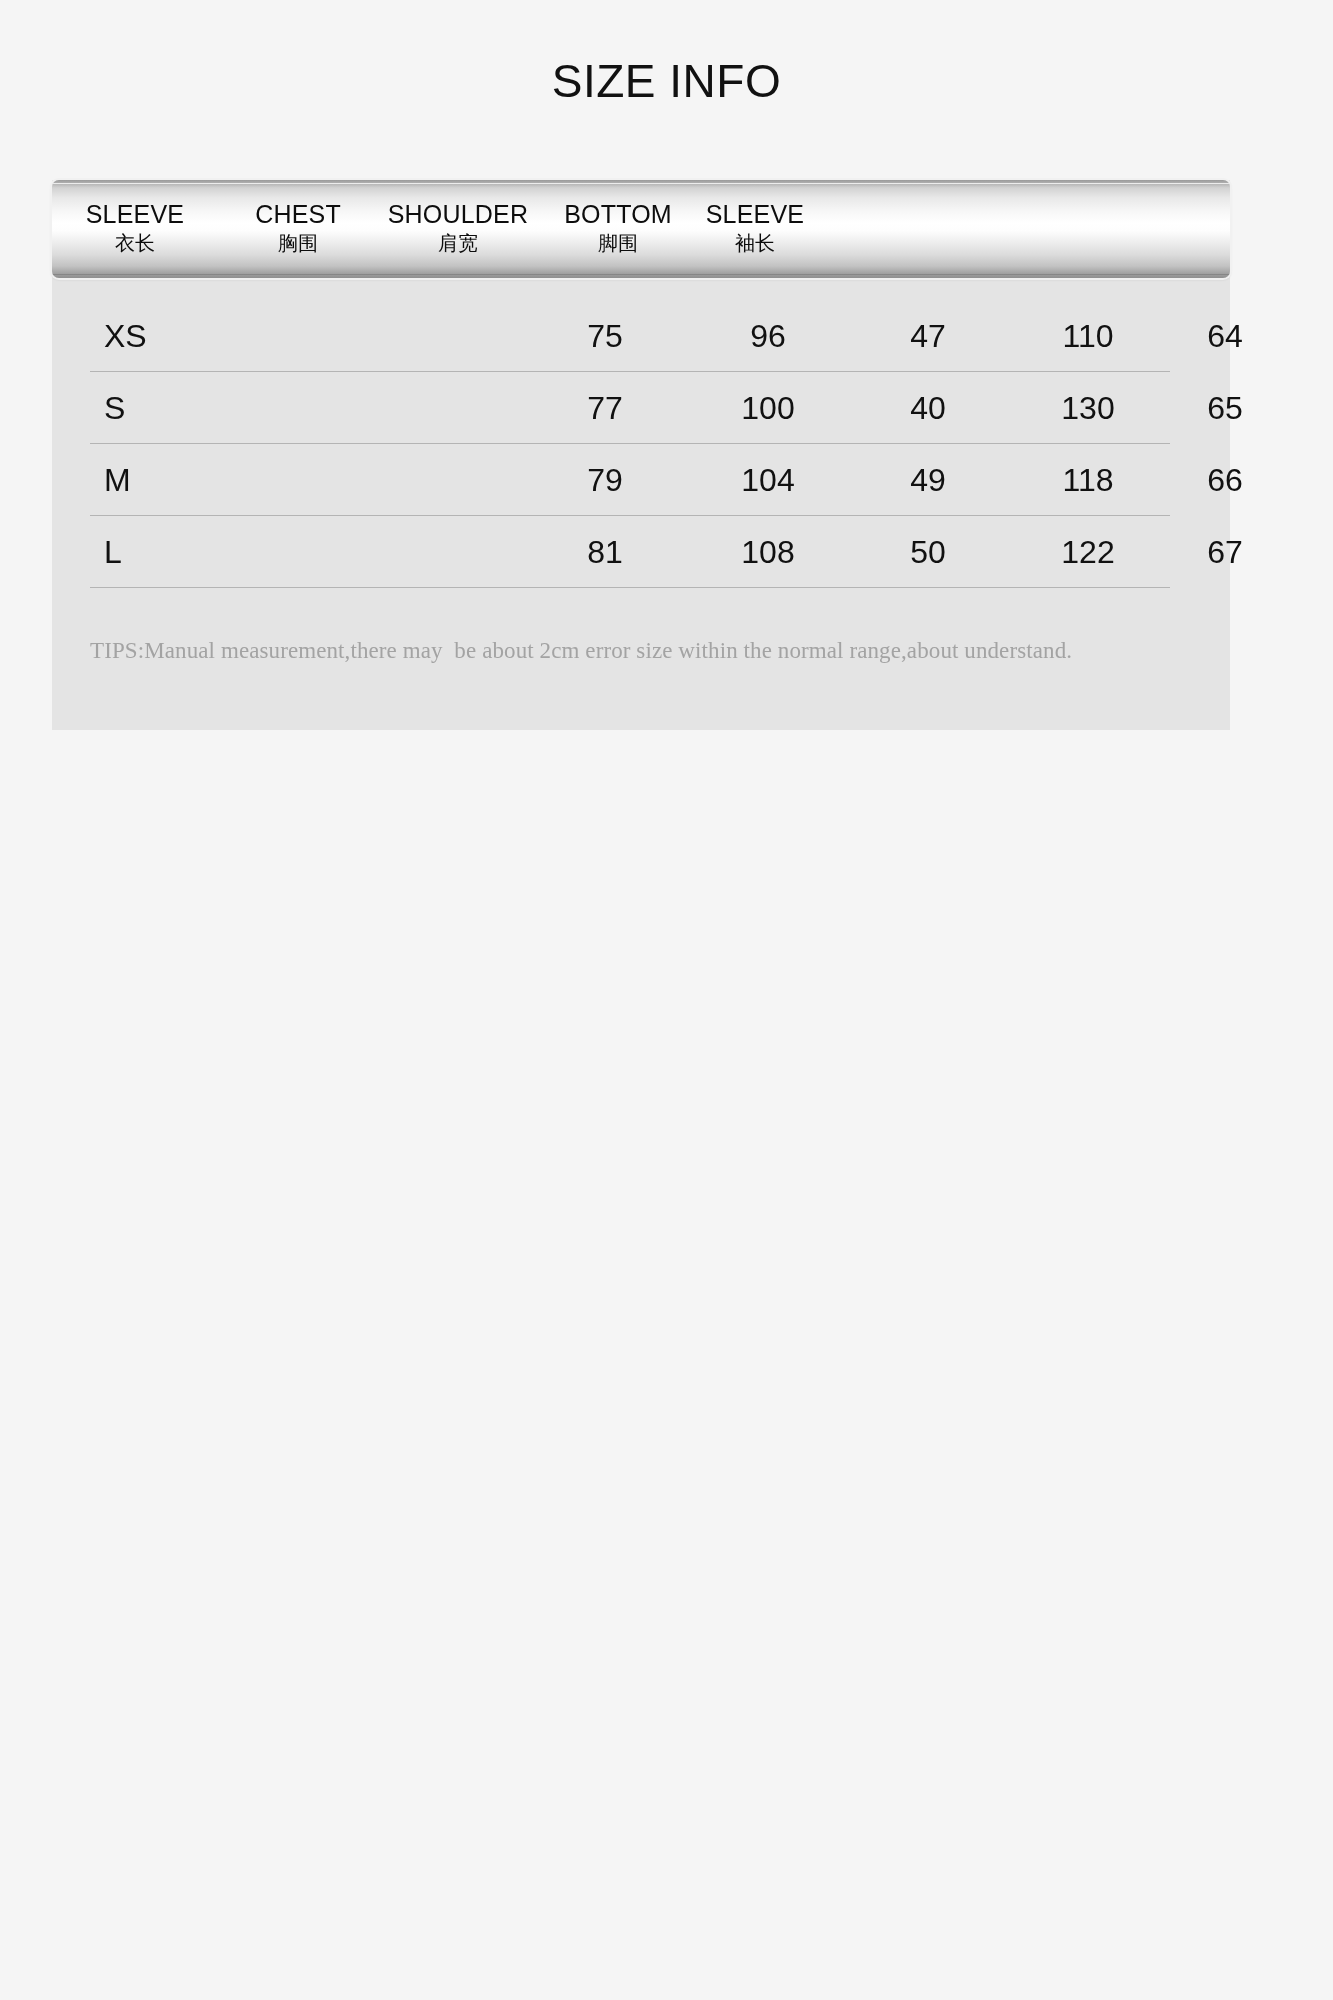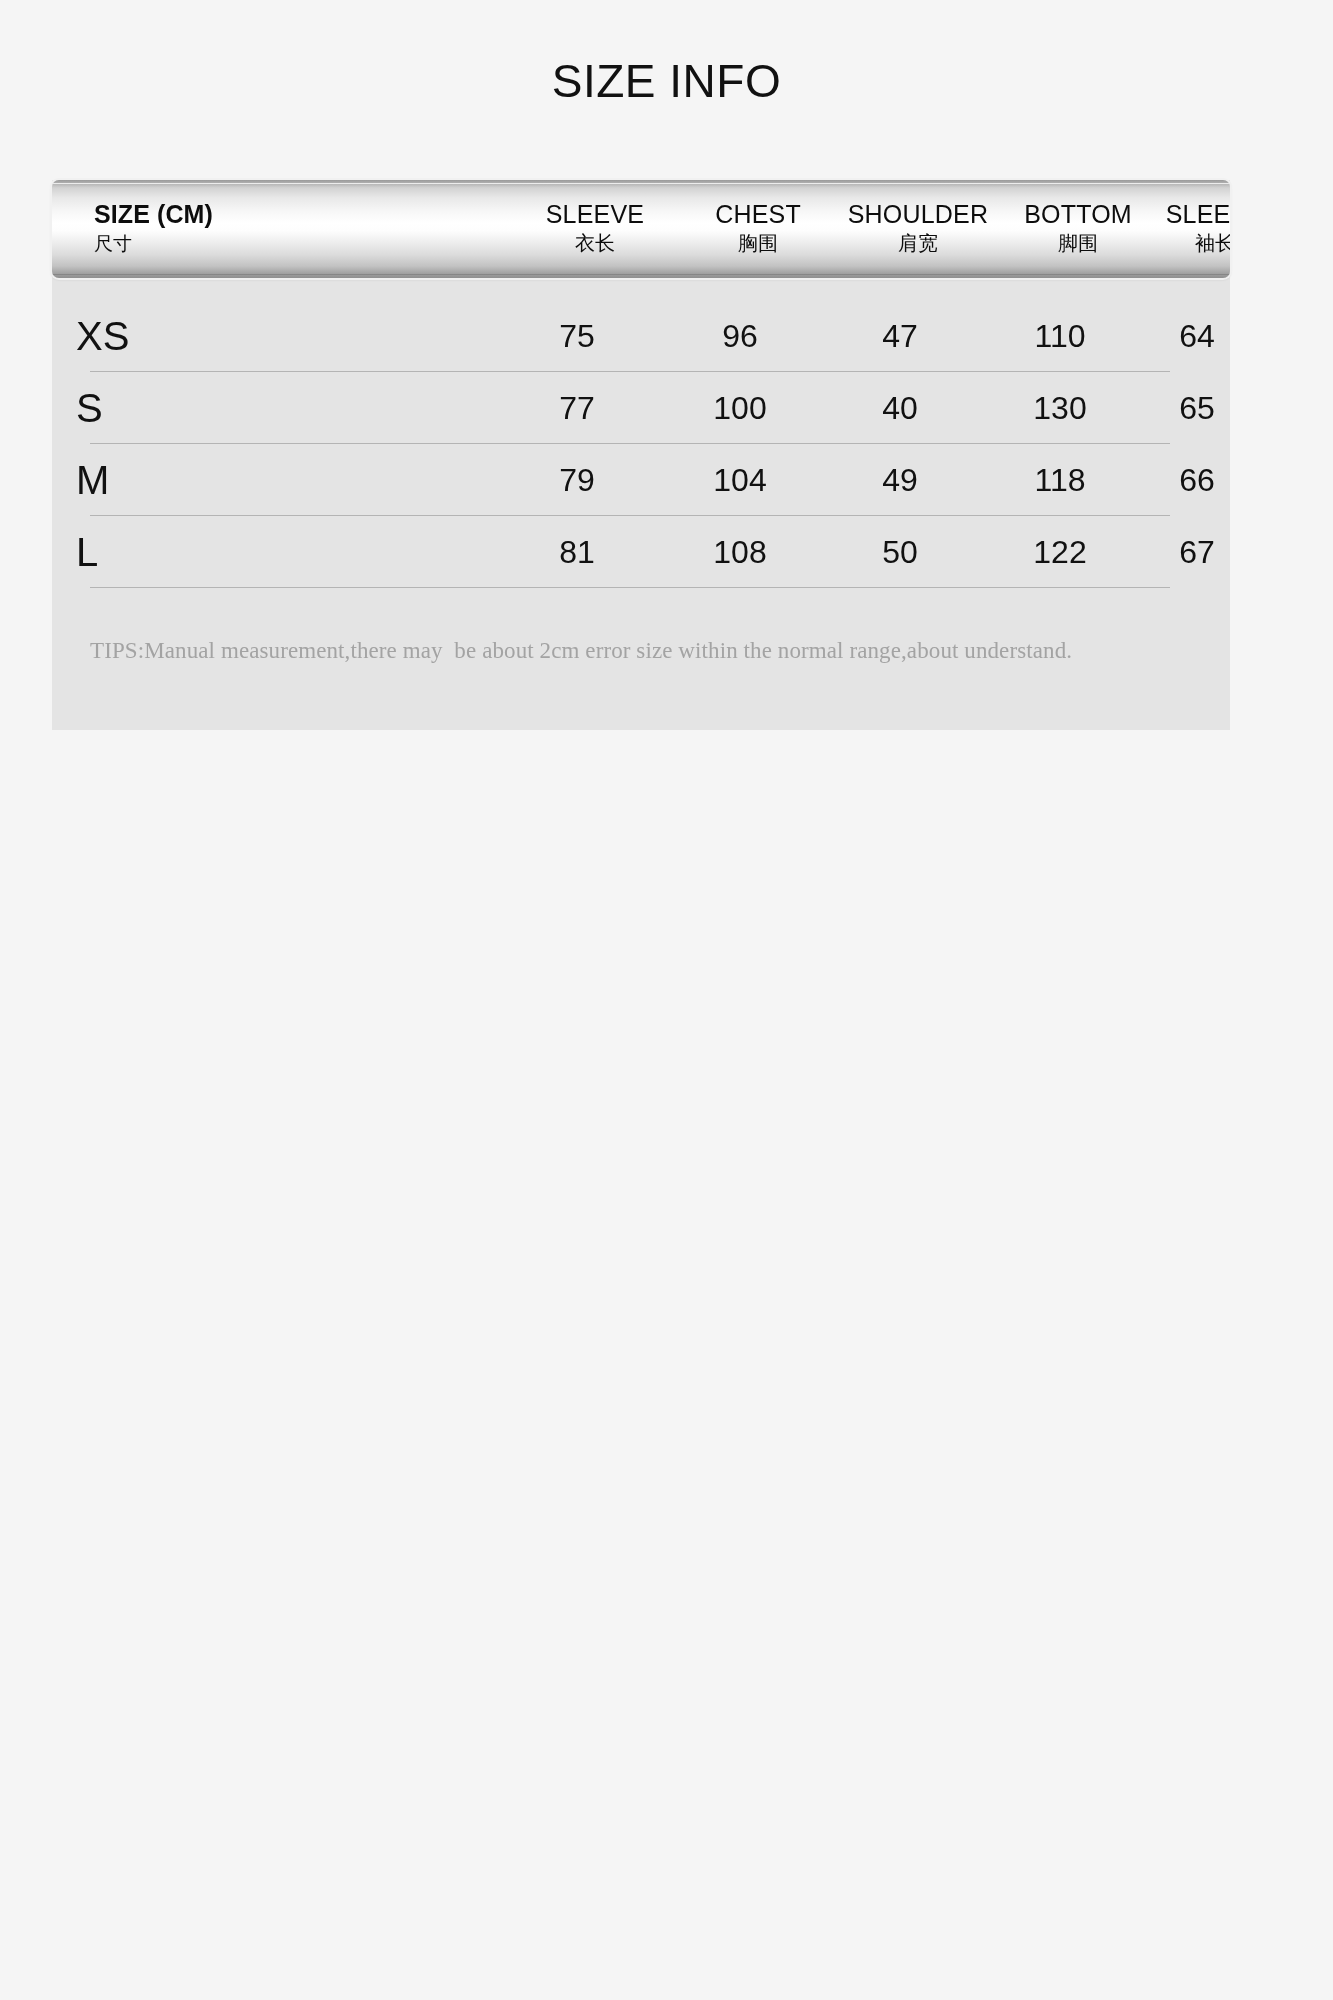--- a/index.html
+++ b/index.html
@@ -150,22 +150,22 @@
     display: flex;
     justify-content: center;
     align-items: center;
     color: #111111;
     font-size: 32px;
     font-weight: 400;
     line-height: 1;
   }
   .cell.size-name {
     justify-content: flex-start;
-    padding-left: 24px;
-    font-size: 40px;
+    padding-left: 52px;
+    font-size: 32px;
   }
 
   
   .col-size     { width: 418px; flex: 0 0 418px; }
   .col-length   { width: 166px; flex: 0 0 166px; }
   .col-chest    { width: 160px; flex: 0 0 160px; }
   .col-shoulder { width: 160px; flex: 0 0 160px; }
   .col-bottom   { width: 160px; flex: 0 0 160px; }
   .col-sleeve   { width: 114px; flex: 0 0 114px; }
 
@@ -188,24 +188,20 @@
 
 <div>
 
   <div class="page-title">SIZE INFO</div>
 
   <div class="size-card">
 
     <div class="header-band">
       <div class="header-inner">
 
-        <div class="hcell size-col col-size">
-          <span class="en">SIZE (CM)</span>
-          <span class="cn">尺寸</span>
-        </div>
 
         <div class="hcell col-length">
           <span class="en">SLEEVE</span>
           <span class="cn">衣长</span>
         </div>
 
         <div class="hcell col-chest">
           <span class="en">CHEST</span>
           <span class="cn">胸围</span>
         </div>

